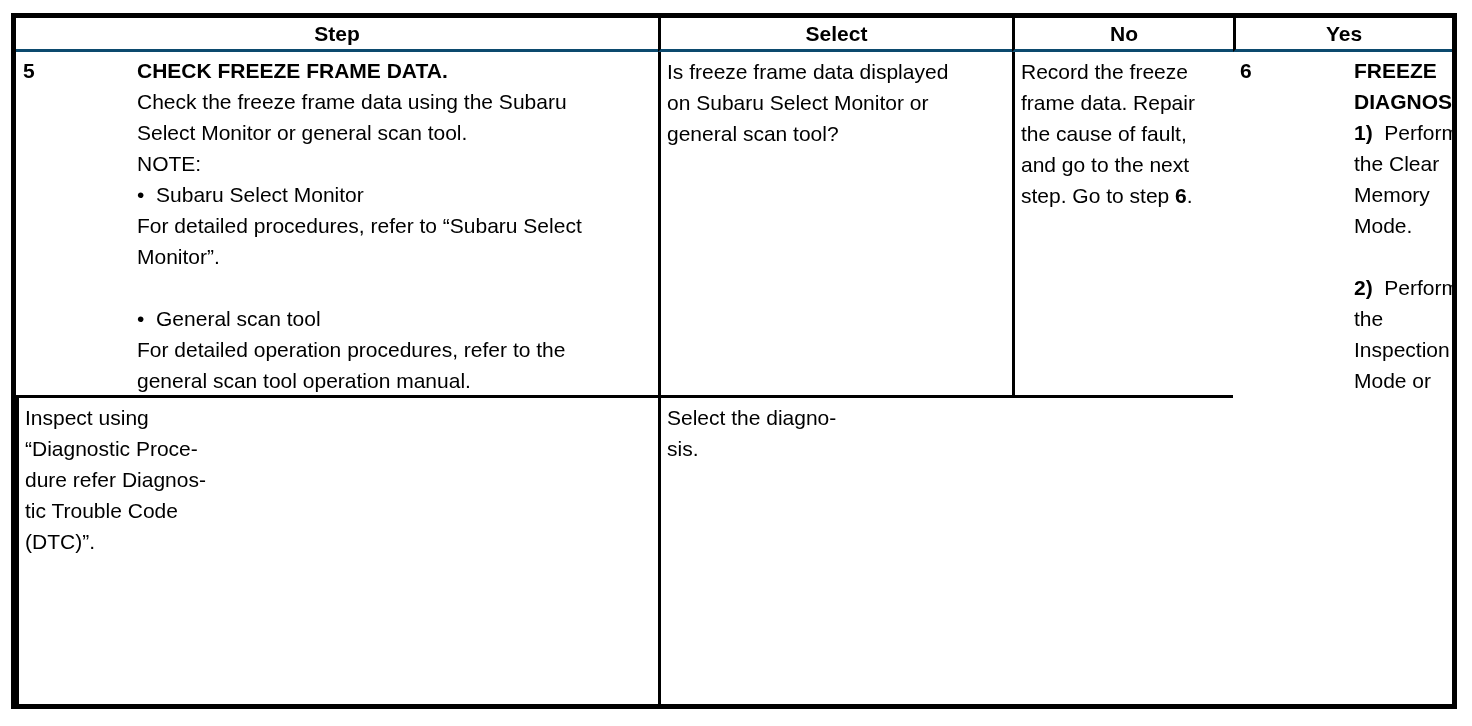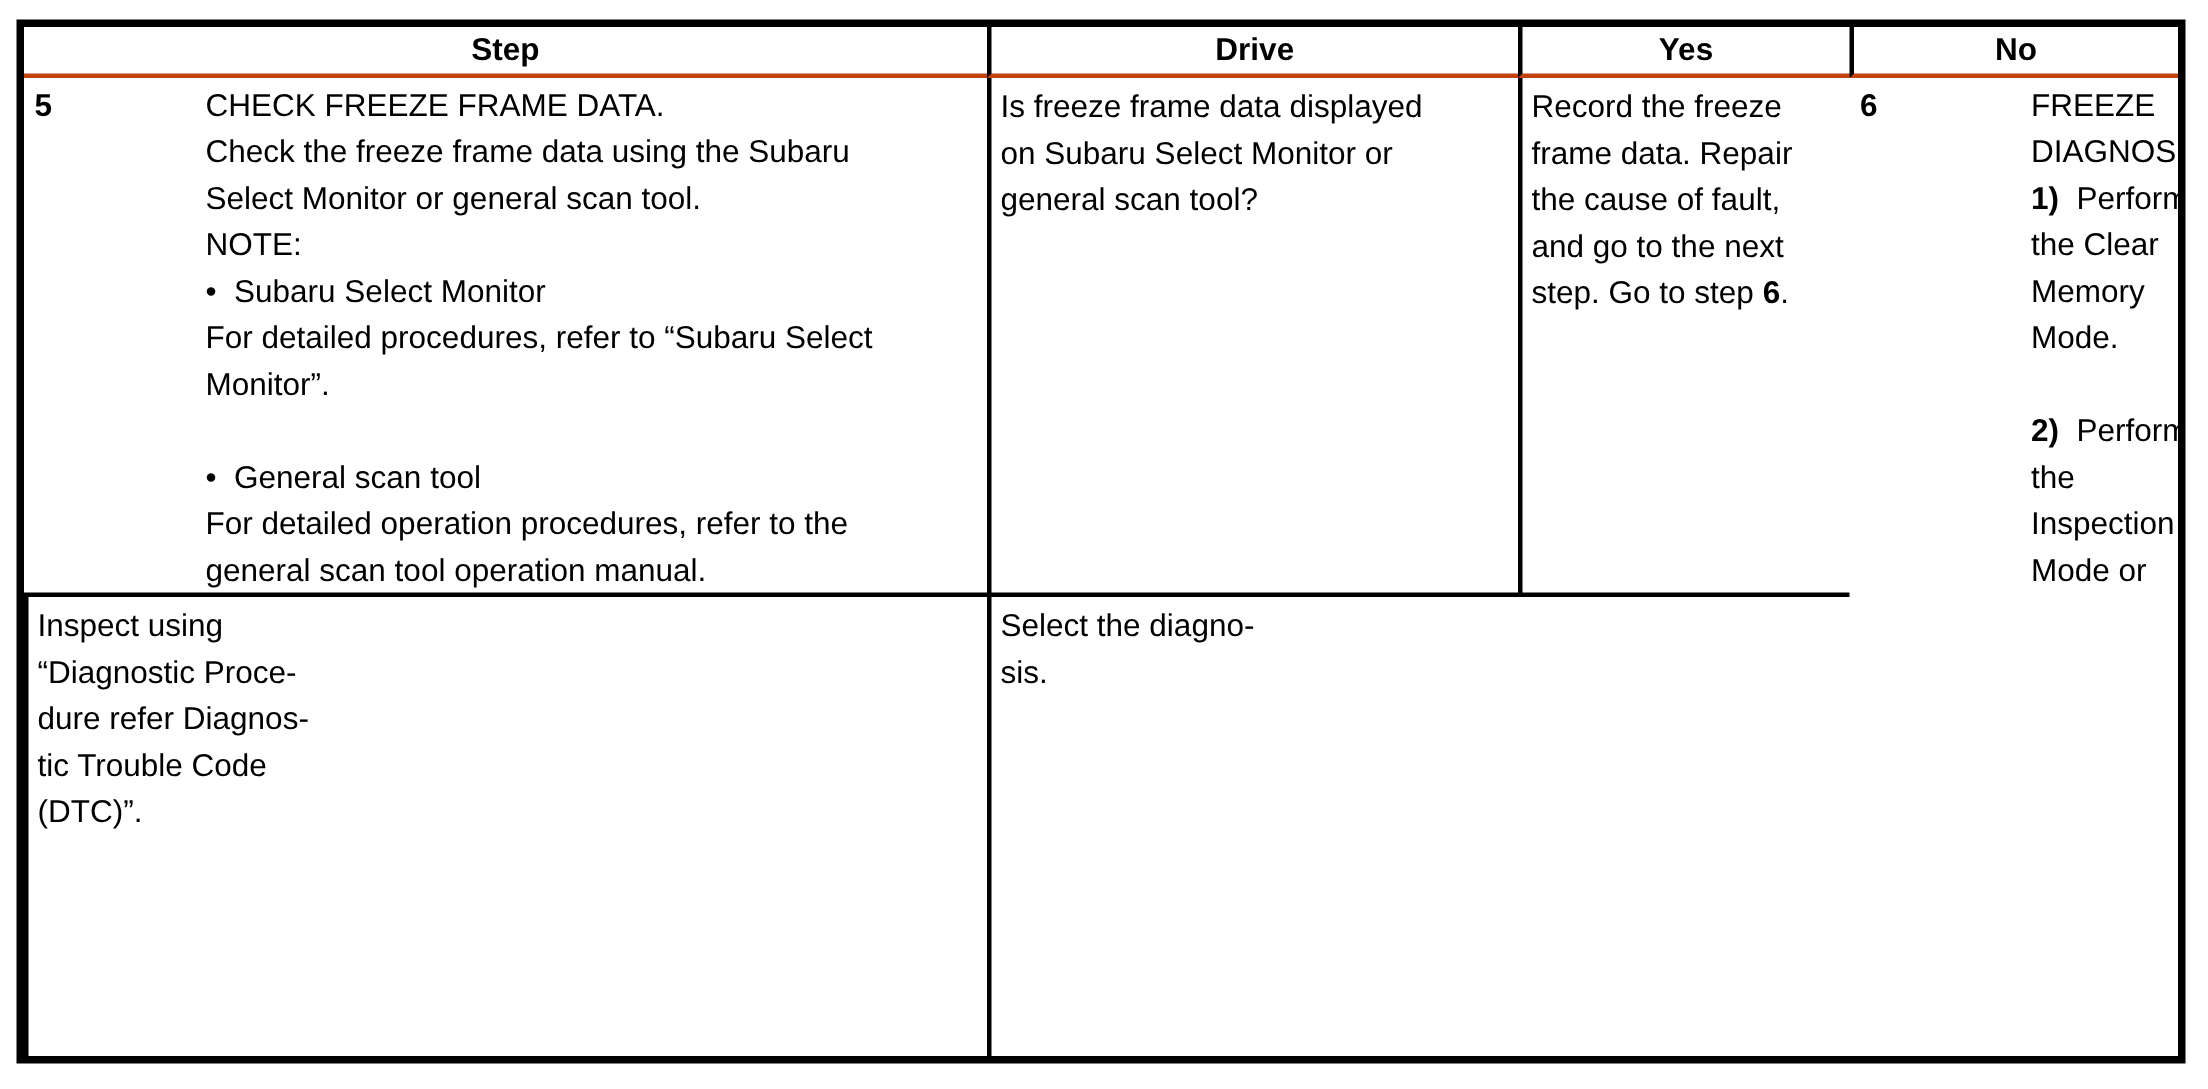--- a/index.html
+++ b/index.html
@@ -36,21 +36,21 @@
     overflow: hidden;
   }
   .c2, .c3, .c4 { border-left: 3px solid #000000; }
   .rb { border-bottom: 3px solid #000000; }
   .th {
     display: flex;
     align-items: center;
     justify-content: center;
     font-weight: bold;
     font-size: 21px;
-    border-bottom: 3px solid #c2410c;
+    border-bottom: 3px solid #0c4a6e;
   }
   .body-cell {
     font-size: 21px;
     line-height: 31px;
     padding: 4px 2px 4px 6px;
     white-space: pre-line;
   }
   .step-cell {
     display: flex;
     align-items: flex-start;
@@ -63,34 +63,34 @@
     font-size: 21px;
     line-height: 31px;
     font-weight: bold;
   }
   .step-content {
     flex: 1;
     padding: 3px 4px 0 0;
     font-size: 21px;
     line-height: 31px;
   }
-  .step-title { font-weight: normal; }
+  .step-title { font-weight: bold; }
   .step-body { white-space: pre-line; }
   b { font-weight: bold; }
 </style>
 </head>
 <body>
 
 <div class="page">
   <div class="diag-table">
 
     <div class="cell th c1">Step</div>
-    <div class="cell th c2">Drive</div>
+    <div class="cell th c2">Select</div>
+    <div class="cell th c4">No</div>
     <div class="cell th c3">Yes</div>
-    <div class="cell th c4">No</div>
 
     <div class="cell step-cell c1 rb">
       <div class="step-no">5</div>
       <div class="step-content">
         <div class="step-title">CHECK FREEZE FRAME DATA.</div>
         <div class="step-body">Check the freeze frame data using the Subaru
 Select Monitor or general scan tool.
 NOTE:
 •&nbsp; Subaru Select Monitor
 For detailed procedures, refer to “Subaru Select

